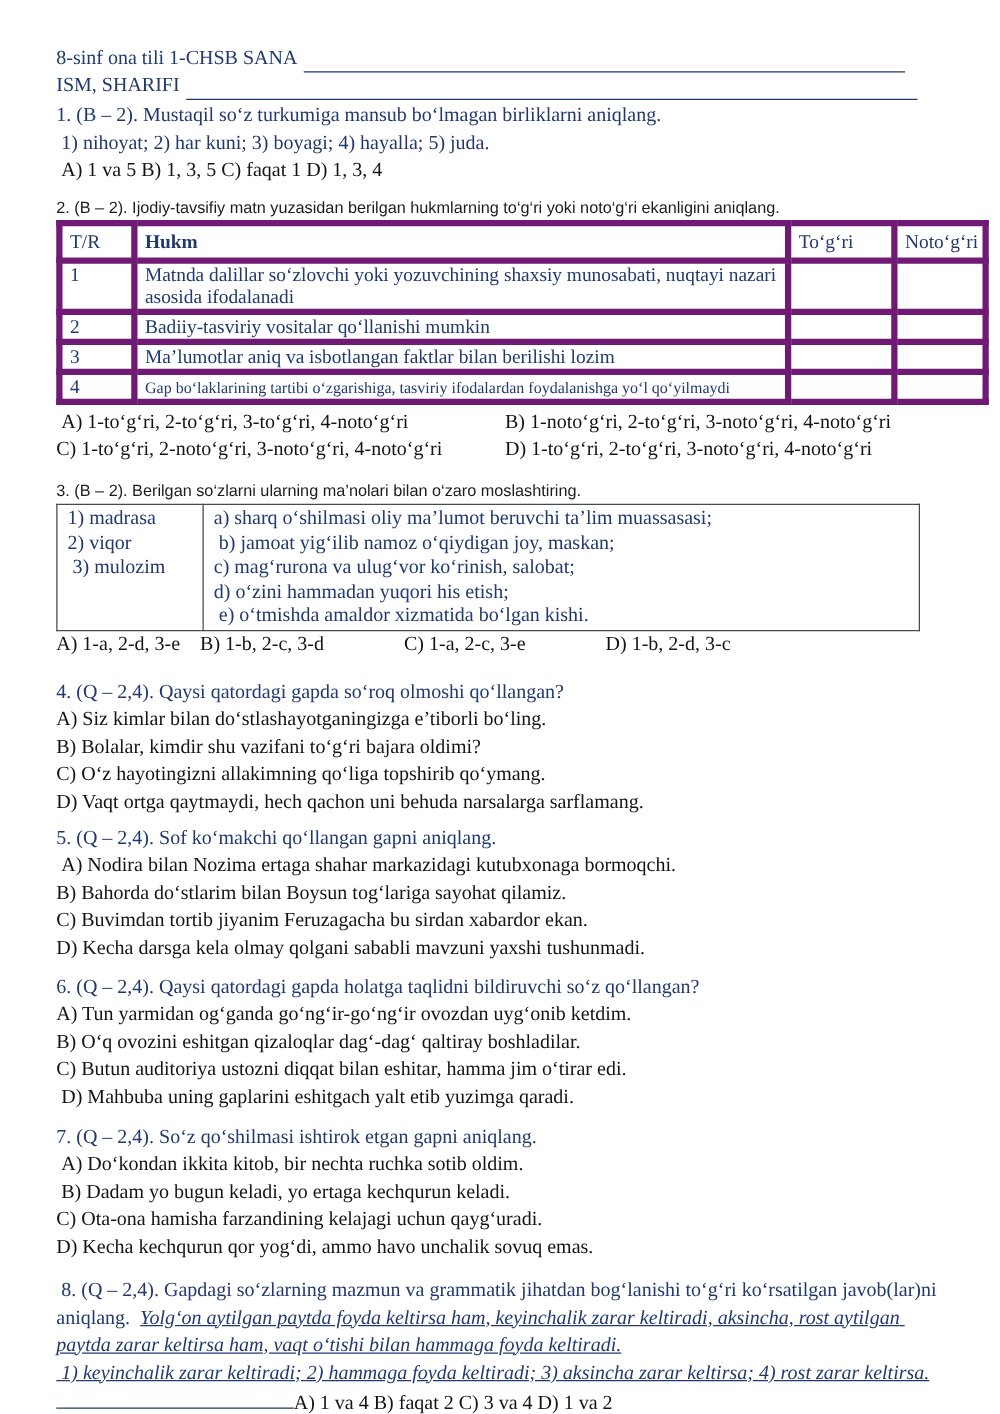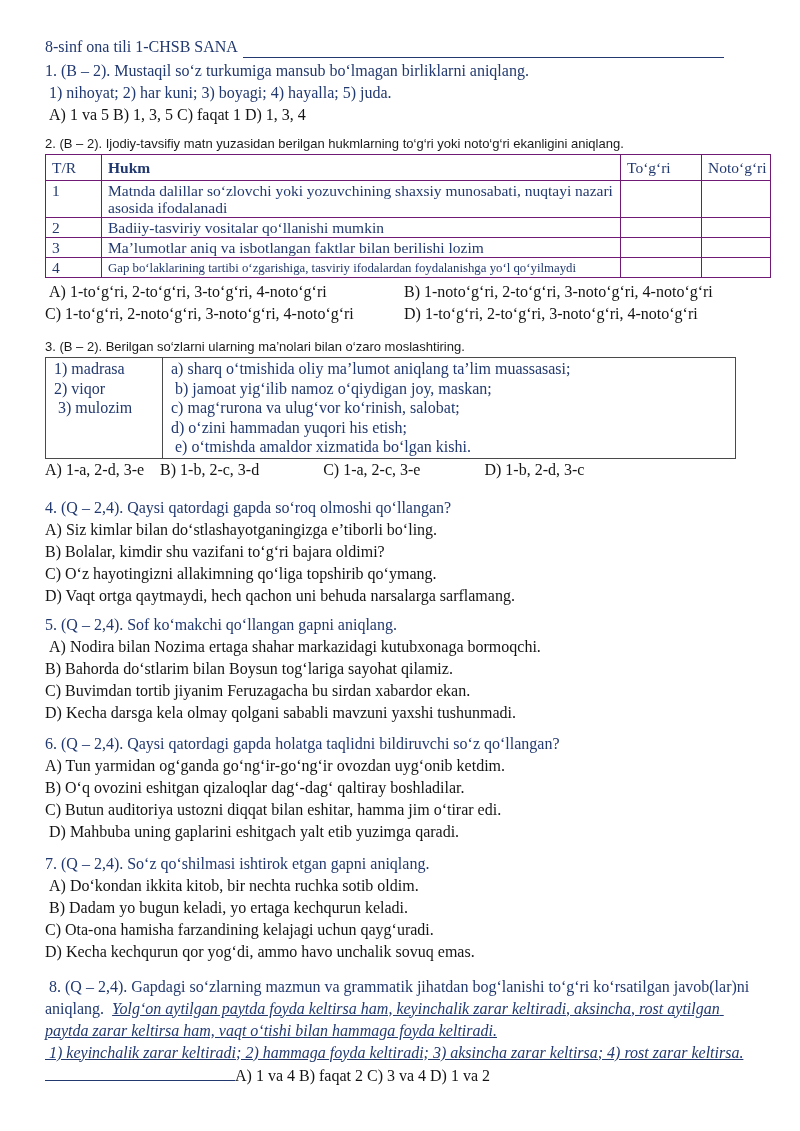--- a/index.html
+++ b/index.html
@@ -13,21 +13,21 @@
   .hdr-row{display:flex;align-items:flex-end;line-height:22px;}
   .hdr-row .label{color:#22396f;}
   .blank{flex:1;border-bottom:1.2px solid #22396f;height:17px;margin-left:5px;}
   .blank.date{margin-right:36px;}
   .blank.name{margin-right:26px;}
   .q1{margin-top:2px;}
   .sans-title{font-family:"Liberation Sans",sans-serif;font-size:13px;color:#1b1b1b;line-height:20px;}
   .q2{margin-top:8px;}
   table{border-collapse:collapse;}
   .t2{width:721px;font-size:15.5px;color:#22396f;table-layout:fixed;}
-  .t2 th,.t2 td{border:1px solid #701a75;padding:1px 6px;vertical-align:top;text-align:left;font-weight:normal;line-height:17px;}
+  .t2 th,.t2 td{border:5px solid #701a75;padding:1px 6px;vertical-align:top;text-align:left;font-weight:normal;line-height:17px;}
   .t2 th{padding:3px 6px;line-height:19px;}
   .t2 .c-num{width:43px;}
   .t2 .c-hukm{width:506px;font-weight:bold;}
   .t2 .c-t{width:68px;}
   .t2 .c-nt{width:56px;}
   .t2 .small{font-size:12.8px;line-height:16px;padding-top:2px;}
   .optgrid{display:grid;grid-template-columns:359px auto;margin-top:3px;}
   .q3{margin-top:12px;}
   .t3{width:691px;font-size:16px;color:#22396f;table-layout:fixed;}
   .t3 td{border:1px solid #4a4a4a;padding:1px 8px;vertical-align:top;line-height:19.5px;}
@@ -45,20 +45,24 @@
   .blank-inline{display:inline-block;width:190px;border-bottom:1.2px solid #22396f;height:16px;vertical-align:baseline;}
 </style>
 </head>
 <body>
 
 <div class="page">
 
   <div class="hdr-row">
       <span class="label" data-bind="header.date_label">8-sinf ona tili 1-CHSB SANA</span>
       <span class="blank date"></span>
+    </div>
+  <div class="hdr-row">
+      <span class="label" data-bind="header.name_label">ISM, SHARIFI</span>
+      <span class="blank name"></span>
     </div>
 
   <div class="q1">
     <p class="title-navy" data-bind="q1.title">1. (B – 2). Mustaqil so‘z turkumiga mansub bo‘lmagan birliklarni aniqlang.</p>
     <p class="title-navy" data-bind="q1.items"> 1) nihoyat; 2) har kuni; 3) boyagi; 4) hayalla; 5) juda.</p>
     <p data-bind="q1.options"> A) 1 va 5 B) 1, 3, 5 C) faqat 1 D) 1, 3, 4</p>
   </div>
 
   <div class="q2">
     <p class="sans-title" data-bind="q2.title">2. (B – 2). Ijodiy-tavsifiy matn yuzasidan berilgan hukmlarning to‘g‘ri yoki noto‘g‘ri ekanligini aniqlang.</p>
@@ -108,21 +112,21 @@
     <p class="sans-title" data-bind="q3.title">3. (B – 2). Berilgan so‘zlarni ularning ma’nolari bilan o‘zaro moslashtiring.</p>
     <table class="t3">
       <tbody>
           <tr>
         <td class="c-left">
           <div data-bind="q3.terms.0">1) madrasa</div>
           <div data-bind="q3.terms.1">2) viqor</div>
           <div data-bind="q3.terms.2"> 3) mulozim</div>
         </td>
         <td>
-          <div data-bind="q3.definitions.0">a) sharq o‘tmishida oliy ma’lumot aniqlang ta’lim muassasasi;</div>
+          <div data-bind="q3.definitions.0">a) sharq o‘shilmasi oliy ma’lumot beruvchi ta’lim muassasasi;</div>
           <div data-bind="q3.definitions.1"> b) jamoat yig‘ilib namoz o‘qiydigan joy, maskan;</div>
           <div data-bind="q3.definitions.2">c) mag‘rurona va ulug‘vor ko‘rinish, salobat;</div>
           <div data-bind="q3.definitions.3">d) o‘zini hammadan yuqori his etish;</div>
           <div data-bind="q3.definitions.4"> e) o‘tmishda amaldor xizmatida bo‘lgan kishi.</div>
         </td>
       </tr>
     </tbody>
       </table>
     <div class="q3-opts">
         <span class="gap-s" data-bind="q3.options.a">A) 1-a, 2-d, 3-e</span>

